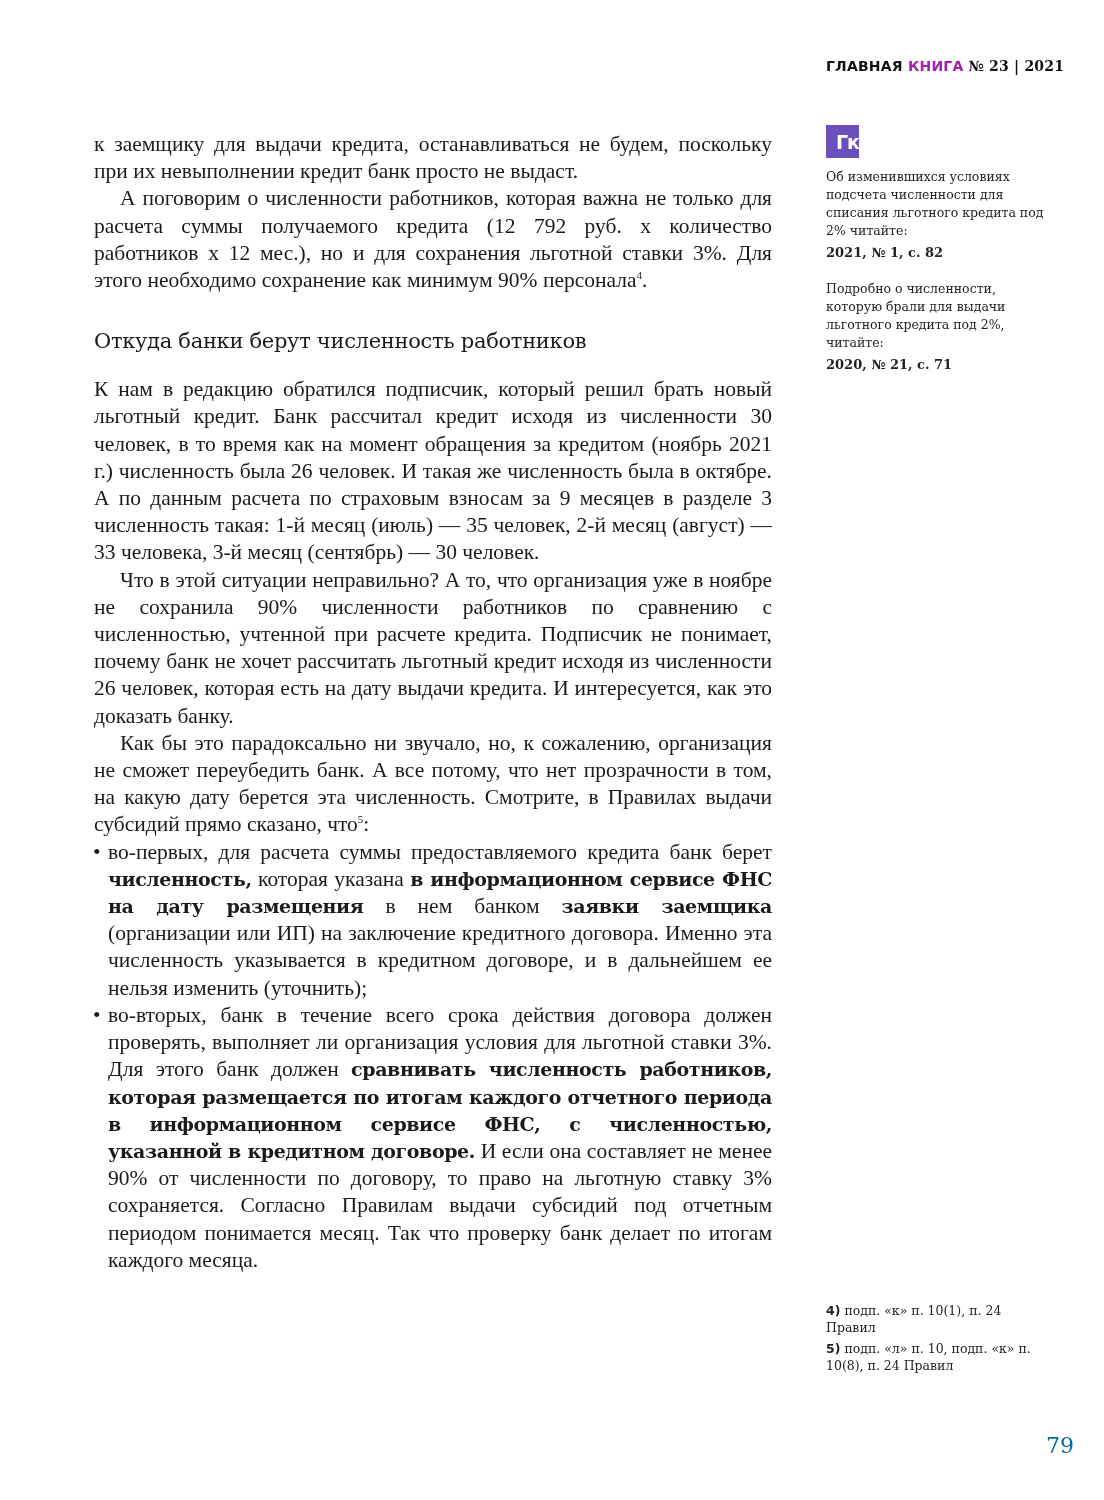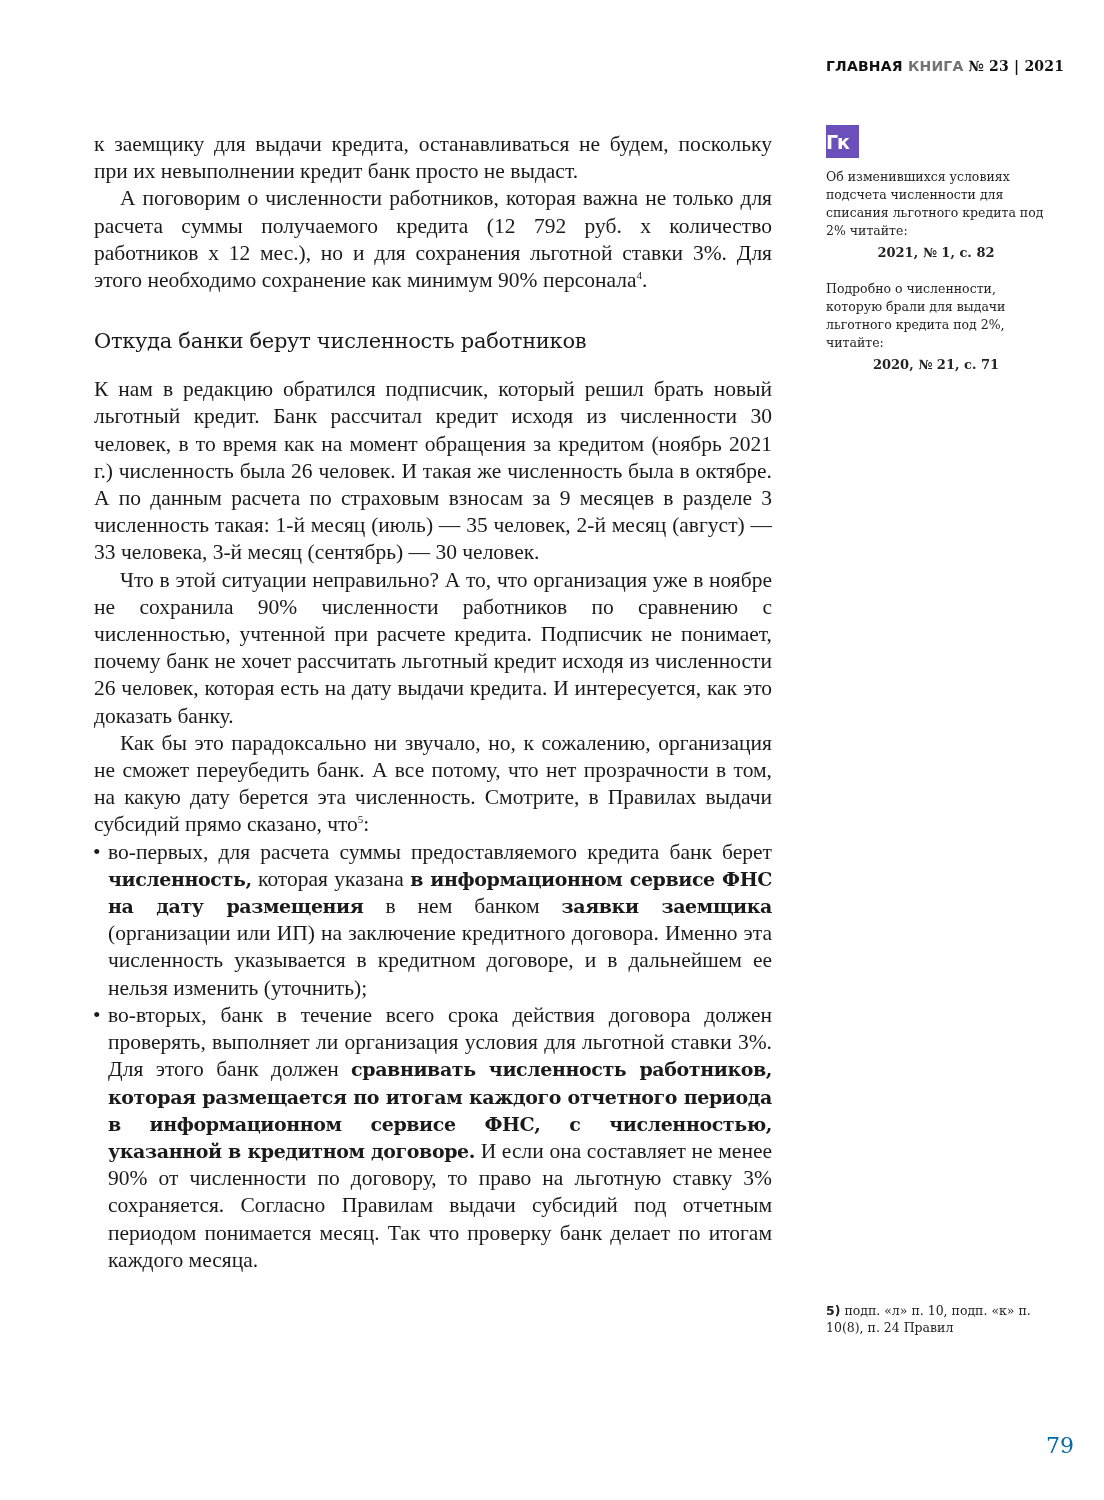--- a/index.html
+++ b/index.html
@@ -1,31 +1,31 @@
 <!DOCTYPE html>
 <html><head>
 <meta charset="utf-8">
 <style>
   html, body { margin:0; padding:0; background:#ffffff; }
   body { width:1104px; height:1500px; position:relative; overflow:hidden; color:#1a1a1a; }
   .header { position:absolute; left:826px; top:58px; font-family:"DejaVu Sans", sans-serif; font-weight:bold; font-size:14px; letter-spacing:0.2px; color:#111; white-space:nowrap; }
-  .header .brand2 { color:#737373; }
+  .header .brand2 { color:#a21caf; }
   .header .issue { font-family:"DejaVu Serif", serif; font-weight:bold; font-size:14px; }
   .main { position:absolute; left:94px; top:131px; width:678px; font-family:"Liberation Serif", serif; font-size:21.5px; line-height:27.2px; color:#1a1a1a; }
   .main p { margin:0; text-align:justify; }
   .main p.indent { text-indent:26px; }
   .main h2 { font-family:"DejaVu Serif", serif; font-weight:normal; font-size:21px; margin:32px 0 20px 0; line-height:30px; letter-spacing:-0.3px; }
   .main ul { margin:0; padding:0; list-style:none; }
   .main li { position:relative; padding-left:14px; text-align:justify; }
   .main li::before { content:"•"; position:absolute; left:-1px; top:0; }
   .main b { font-family:"DejaVu Serif", serif; font-size:19px; letter-spacing:-0.4px; }
   sup { font-size:11px; line-height:0; }
   .sidebar { position:absolute; left:826px; width:220px; font-family:"DejaVu Serif", serif; font-size:12.5px; line-height:18px; color:#222; }
-  .logo { position:absolute; left:826px; top:125px; width:33px; height:33px; background:#6b4fbb; display:flex; align-items:center; justify-content:flex-start; color:#fff; font-family:"DejaVu Sans", sans-serif; font-weight:bold; font-size:19px; letter-spacing:-1px; }
-  .side-ref { font-weight:bold; font-size:13px; margin-top:4px;text-align:center; }
+  .logo { position:absolute; left:826px; top:125px; width:33px; height:33px; background:#6b4fbb; display:flex; align-items:center; justify-content:flex-end; color:#fff; font-family:"DejaVu Sans", sans-serif; font-weight:bold; font-size:19px; letter-spacing:-1px; }
+  .side-ref { font-weight:bold; font-size:13px; margin-top:4px; }
   .fn { position:absolute; left:826px; top:1302px; width:220px; font-family:"DejaVu Serif", serif; font-size:12.5px; line-height:17px; color:#222; }
   .fn .n { font-family:"DejaVu Sans", sans-serif; font-weight:bold; }
   .fn div { margin-bottom:4px; }
   .pagenum { position:absolute; left:1046px; top:1433px; font-family:"DejaVu Serif", serif; font-size:22px; color:#0369a1; }
 </style>
 </head>
 <body>
 
 <div class="header">
   <span>ГЛАВНАЯ</span>
@@ -54,16 +54,17 @@
   <p>К нам в редакцию обратился подписчик, который решил брать новый льготный кредит. Банк рассчитал кредит исходя из численности 30 человек, в то время как на момент обращения за кредитом (ноябрь 2021 г.) численность была 26 человек. И такая же численность была в октябре. А по данным расчета по страховым взносам за 9 месяцев в разделе 3 численность такая: 1-й месяц (июль) — 35 человек, 2-й месяц (август) — 33 человека, 3-й месяц (сентябрь) — 30 человек.</p>
   <p class="indent">Что в этой ситуации неправильно? А то, что организация уже в ноябре не сохранила 90% численности работников по сравнению с численностью, учтенной при расчете кредита. Подписчик не понимает, почему банк не хочет рассчитать льготный кредит исходя из численности 26 человек, которая есть на дату выдачи кредита. И интересуется, как это доказать банку.</p>
   <p class="indent"><span>Как бы это парадоксально ни звучало, но, к сожалению, организация не сможет переубедить банк. А все потому, что нет прозрачности в том, на какую дату берется эта численность. Смотрите, в Правилах выдачи субсидий прямо сказано, что</span><sup>5</sup><span>:</span></p>
   <ul>
     <li><span>во-первых, для расчета суммы предоставляемого кредита банк берет </span><b>численность,</b><span> которая указана </span><b>в информационном сервисе ФНС на дату размещения</b><span> в нем банком </span><b>заявки заемщика</b><span> (организации или ИП) на заключение кредитного договора. Именно эта численность указывается в кредитном договоре, и в дальнейшем ее нельзя изменить (уточнить);</span></li>
     <li><span>во-вторых, банк в течение всего срока действия договора должен проверять, выполняет ли организация условия для льготной ставки 3%. Для этого банк должен </span><b>сравнивать численность работников, которая размещается по итогам каждого отчетного периода в информационном сервисе ФНС, с численностью, указанной в кредитном договоре.</b><span> И если она составляет не менее 90% от численности по договору, то право на льготную ставку 3% сохраняется. Согласно Правилам выдачи субсидий под отчетным периодом понимается месяц. Так что проверку банк делает по итогам каждого месяца.</span></li>
   </ul>
 </div>
 
 <div class="fn">
+  <div><span class="n">4)</span><span> подп. «к» п. 10(1), п. 24 Правил</span></div>
   <div><span class="n">5)</span><span> подп. «л» п. 10, подп. «к» п. 10(8), п. 24 Правил</span></div>
 </div>
 
 <div class="pagenum">79</div>
 
 </body></html>

